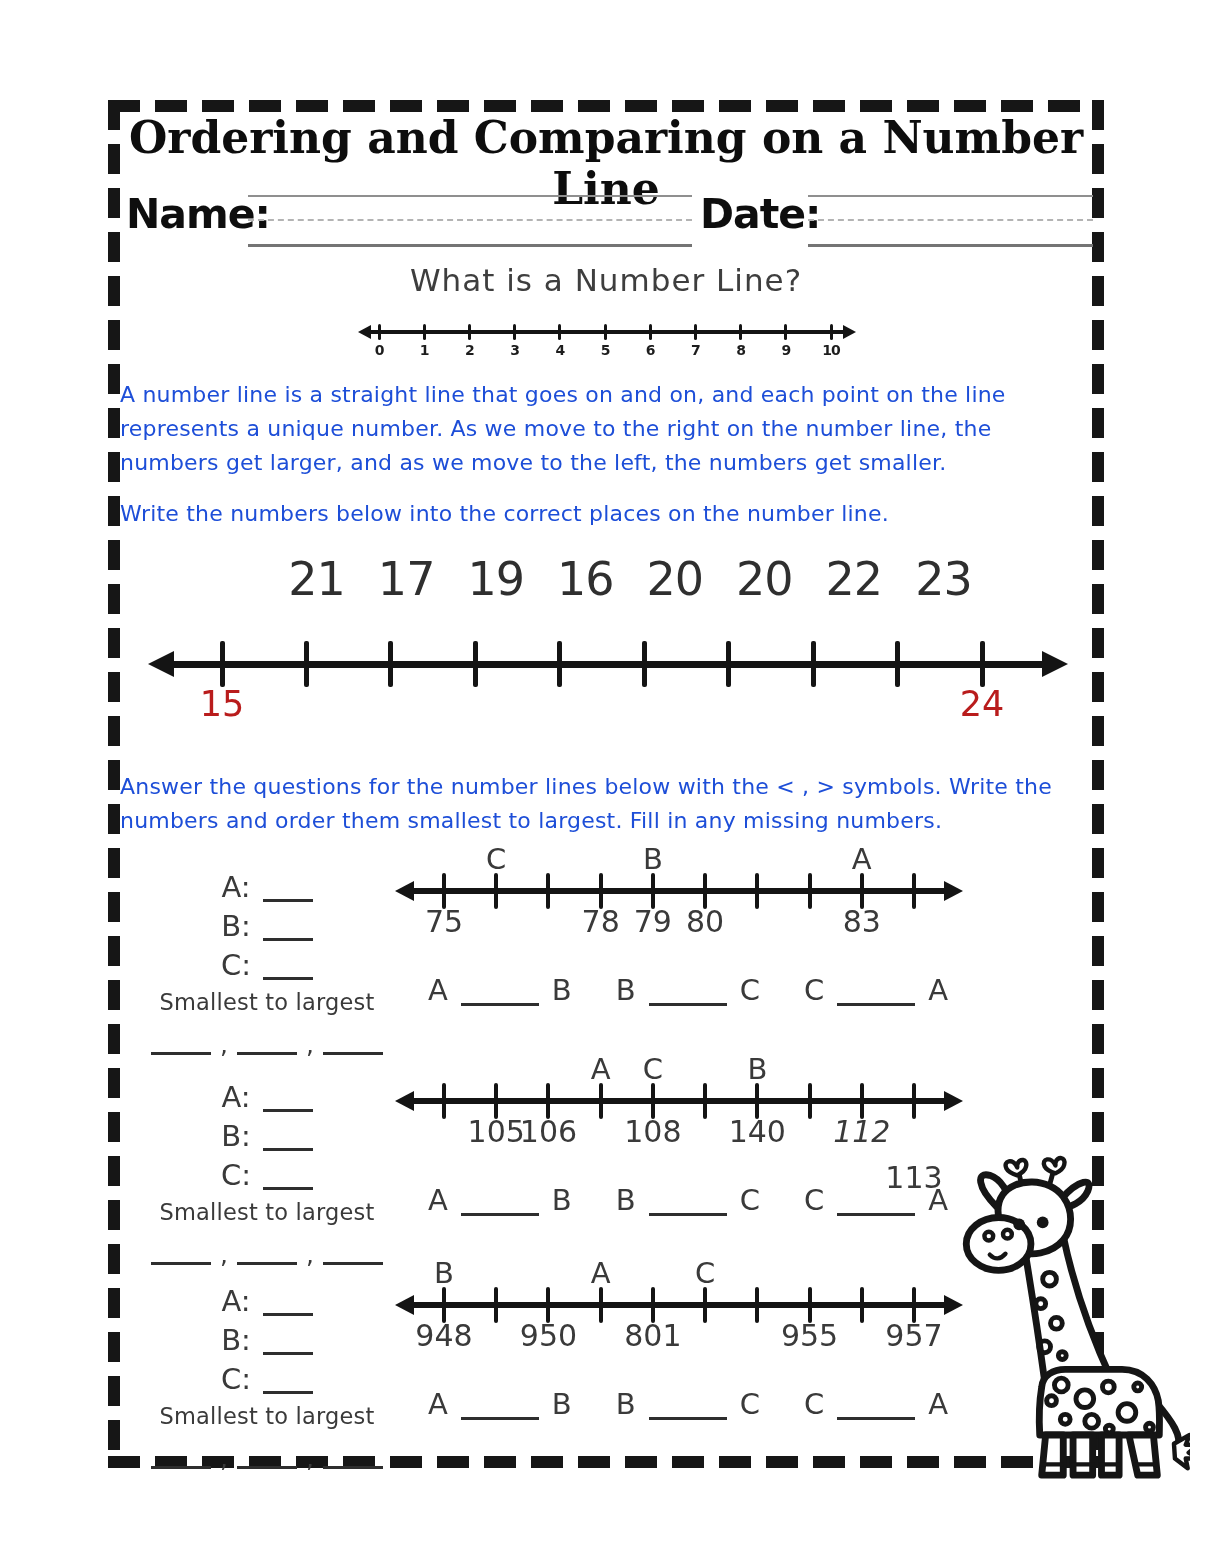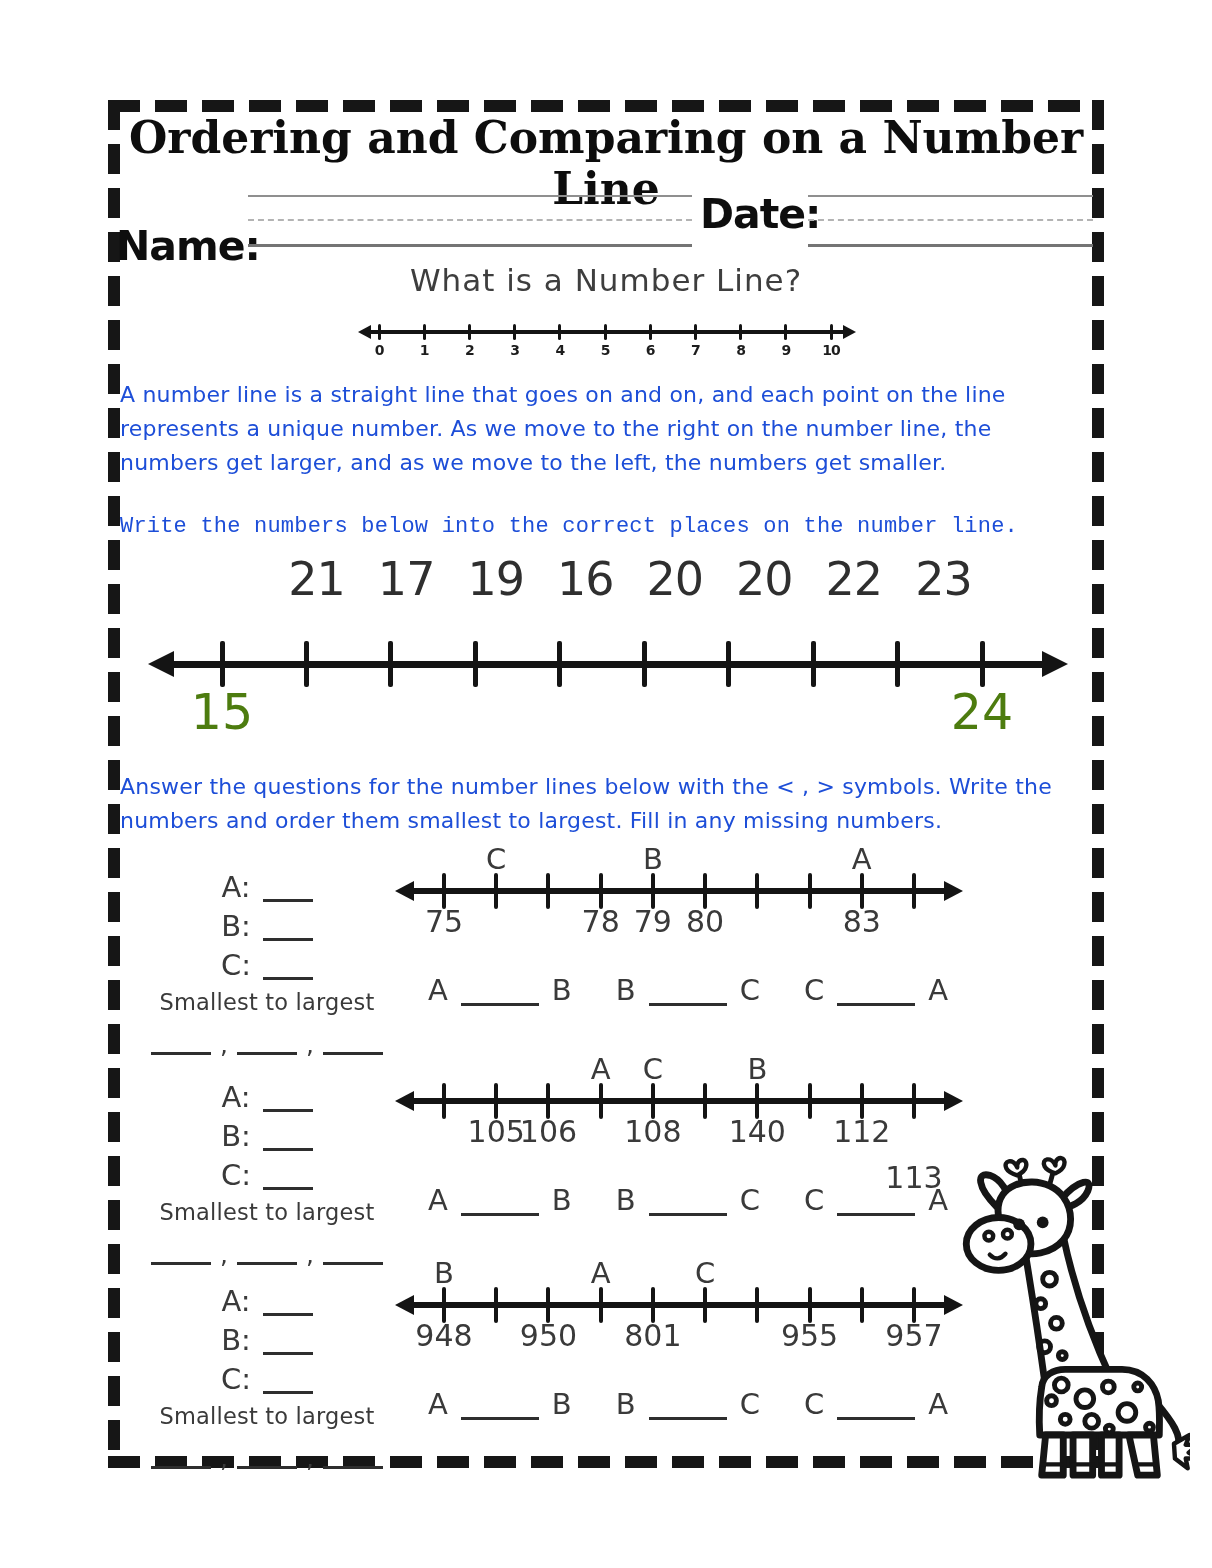--- a/index.html
+++ b/index.html
@@ -25,21 +25,21 @@
   
   .ws-title {
     position:absolute; left:108px; top:112px; width:996px; text-align:center;
     font-family:"DejaVu Serif", serif; font-weight:bold; font-size:44px;
     color:#0d0d0d; letter-spacing:0px; z-index:2;
   }
   .field-label {
     position:absolute; font-weight:bold; font-size:41px; color:#0e0e0e; z-index:2;
     font-family:"DejaVu Sans", sans-serif; letter-spacing:-1px;
   }
-  #name-label { left:116px; top:190px;margin-top:32px; }
+  #name-label { left:126px; top:190px; }
   #date-label { left:700px; top:190px; }
   .write-lines { position:absolute; height:52px; z-index:2; }
   #name-lines { left:248px; top:195px; width:444px; }
   #date-lines { left:808px; top:195px; width:285px; }
   .wl { position:absolute; left:0; right:0; height:0; }
   .wl-top { top:0;    border-top:2px solid #8f8f8f; }
   .wl-mid { top:24px; border-top:2px dashed #b3b3b3; }
   .wl-bot { top:49px; border-top:3px solid #747474; }
 
   .ws-heading {
@@ -51,33 +51,33 @@
   .numline { position:absolute; z-index:2; }
   .nl-bar  { position:absolute; background:#141414; border-radius:3px; }
   .nl-tick { position:absolute; background:#141414; border-radius:2px; }
   .nl-ar   { position:absolute; width:0; height:0; border-style:solid; }
   .nl-above, .nl-below { position:absolute; width:100px; margin-left:-50px; text-align:center; }
 
   #intro-line { left:358px; top:318px; width:498px; height:48px; }
   .numline-small .nl-below { font-weight:bold; font-size:14px; color:#1d1d1d; letter-spacing:-1px; }
 
   #practice-line { left:148px; top:628px; width:920px; height:122px; }
-  .numline-big .nl-below { font-size:49px; color:#4d7c0f; width:130px; margin-left:-65px; }
+  .numline-big .nl-below { font-size:35px; color:#b91c1c; width:130px; margin-left:-65px; }
 
   .numline-ex { left:287px; top:4px; width:568px; height:102px; }
   .numline-ex .nl-above { font-size:29px; color:#3a3a3a; }
   .numline-ex .nl-below { font-size:30px; color:#3a3a3a; }
 
   
   .ws-text {
     position:absolute; left:120px; width:968px; font-size:22px; line-height:34px;
     color:#1d4ed8; z-index:2; letter-spacing:0.2px;
   }
   #intro-paragraph  { top:378px; }
-  #write-instruction{ top:510px;font-family:Liberation Mono, monospace; }
+  #write-instruction{ top:497px; }
   #answer-instruction{ top:770px; }
 
   #practice-numbers {
     position:absolute; left:150px; top:552px; width:960px; z-index:2;
     display:flex; justify-content:center; gap:33px;
     font-size:46px; color:#2f2f2f; letter-spacing:-1px;
   }
 
   
   .exercise { position:absolute; left:108px; width:996px; height:215px; z-index:2; }
@@ -288,21 +288,21 @@
         <div class="nl-tick" style="left: 412.556px; top: 31px; width: 4px; height: 36px;"></div>
         <div class="nl-tick" style="left: 464.778px; top: 31px; width: 4px; height: 36px;"></div>
         <div class="nl-tick" style="left: 517px; top: 31px; width: 4px; height: 36px;"></div>
         <div class="nl-above" style="left: 205.667px; top: 0px;">A</div>
         <div class="nl-above" style="left: 257.889px; top: 0px;">C</div>
         <div class="nl-above" style="left: 362.333px; top: 0px;">B</div>
         <div class="nl-below" style="left: 101.222px; top: 62px;">105</div>
         <div class="nl-below" style="left: 153.444px; top: 62px;">106</div>
         <div class="nl-below" style="left: 257.889px; top: 62px;">108</div>
         <div class="nl-below" style="left: 362.333px; top: 62px;">140</div>
-        <div class="nl-below" style="left: 466.778px; top: 62px;">112</div>
+        <div class="nl-below" style="left: 466.778px; top: 62px; font-style: italic;">112</div>
         <div class="nl-below" style="left: 519px; top: 62px; margin-top: 46px;">113</div>
       </div>
     <div class="ex-compare">
         <span class="cmp-group">
           <span class="cmp-letter">A</span>
           <span class="cmp-blank"></span>
           <span class="cmp-letter">B</span>
         </span>
         <span class="cmp-group">
           <span class="cmp-letter">B</span>

